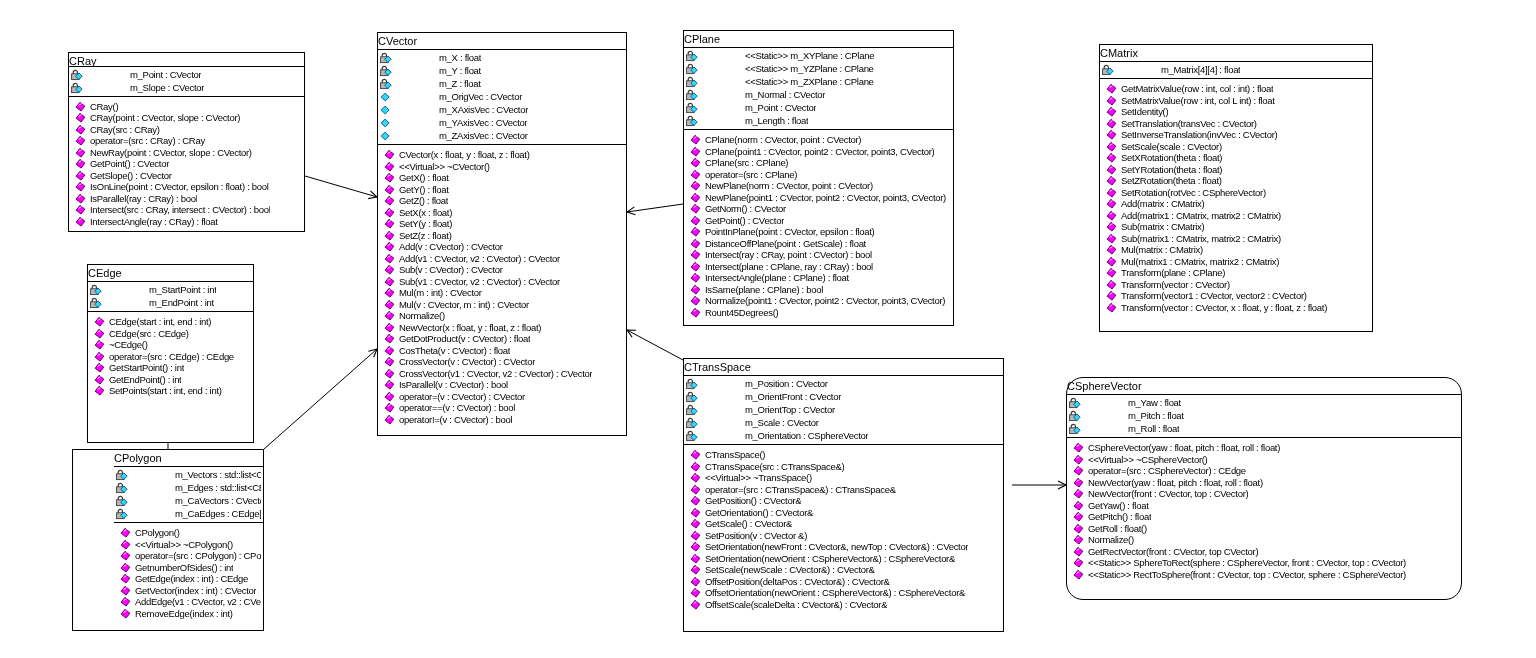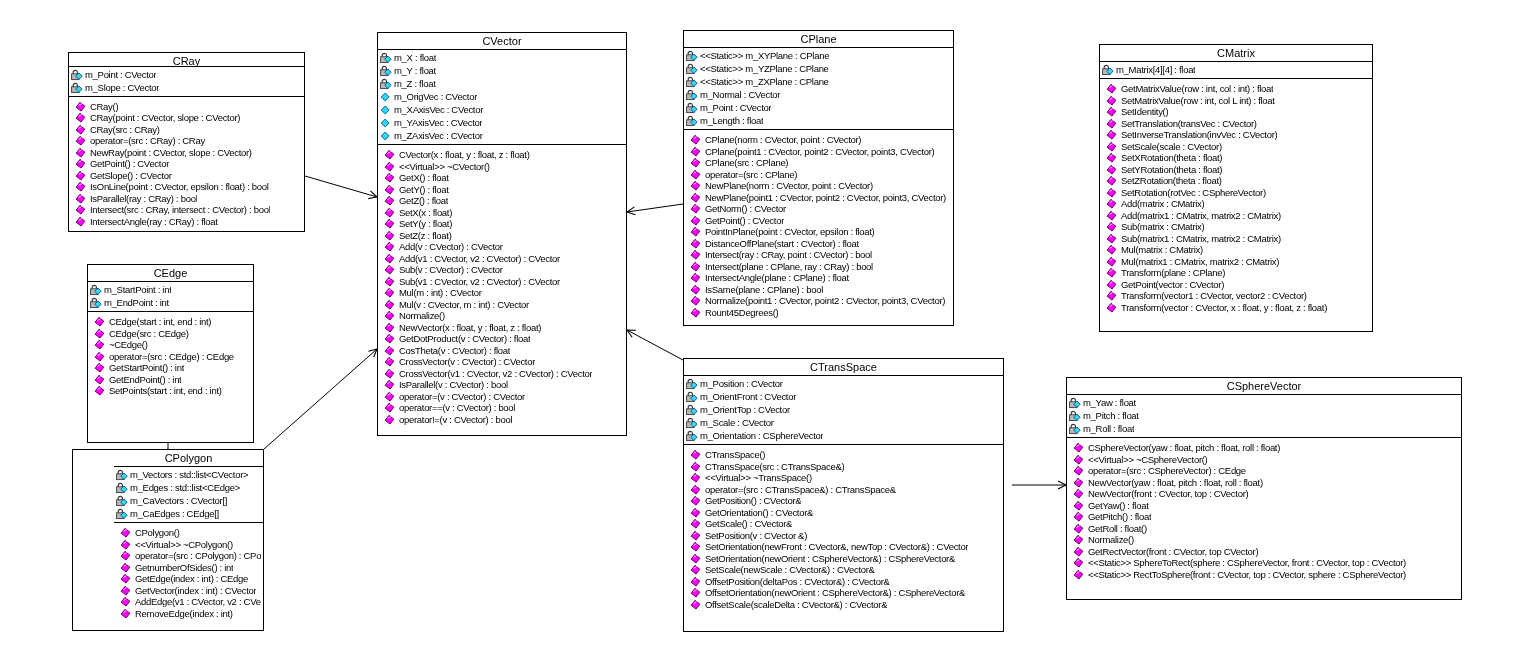--- a/index.html
+++ b/index.html
@@ -14,21 +14,21 @@
   .uml-class{
     position:absolute;
     background:#ffffff;
     border:1.5px solid #000000;
     box-sizing:border-box;
     display:flex;
     flex-direction:column;
     z-index:2;
   }
   .uml-title{
-    text-align:center;
+    text-align:left;
     font-size:11px;
     line-height:16px;
     height:16px;
     color:#000;
     border-bottom:1.5px solid #000;
     white-space:nowrap;
     overflow:hidden;
   }
   .uml-attrs{
     border-bottom:1.5px solid #000;
@@ -39,21 +39,21 @@
     padding:4px 2px 4px 6px;
   }
   .uml-row{
     display:flex;
     align-items:center;
     white-space:nowrap;
     color:#000;
     font-size:9.5px;
     letter-spacing:-0.3px;
   }
-  .uml-attrs .uml-row{line-height:13px;height:13px;}
+  .uml-attrs .uml-row{line-height:13px;height:13px;gap:45px;}
   .uml-methods .uml-row{line-height:11.5px;height:11.5px;}
   .uml-icon{
     display:inline-block;
     width:15px;
     flex:0 0 15px;
     height:11px;
     position:relative;
   }
   .uml-icon svg{position:absolute;left:0;top:0;}
   .uml-text{overflow:hidden;}
@@ -635,21 +635,21 @@
             </span>
             <span class="uml-text">PointInPlane(point : CVector, epsilon : float)</span>
           </div>
           <div class="uml-row">
             <span class="uml-icon">
               <svg width="15" height="12" viewBox="0 0 15 12">
                 <rect x="2.4" y="2.6" width="6.2" height="6.2" transform="rotate(38 5.5 5.7)" fill="#ff00ff" stroke="#69006b" stroke-width="0.9"></rect>
                 <path d="M3.6 4.4 L6.6 2.6" stroke="#ffd5ff" stroke-width="1"></path>
               </svg>
             </span>
-            <span class="uml-text">DistanceOffPlane(start : CVector) : float</span>
+            <span class="uml-text">DistanceOffPlane(point : GetScale) : float</span>
           </div>
           <div class="uml-row">
             <span class="uml-icon">
               <svg width="15" height="12" viewBox="0 0 15 12">
                 <rect x="2.4" y="2.6" width="6.2" height="6.2" transform="rotate(38 5.5 5.7)" fill="#ff00ff" stroke="#69006b" stroke-width="0.9"></rect>
                 <path d="M3.6 4.4 L6.6 2.6" stroke="#ffd5ff" stroke-width="1"></path>
               </svg>
             </span>
             <span class="uml-text">Intersect(ray : CRay, point : CVector) : bool</span>
           </div>
@@ -868,21 +868,21 @@
             </span>
             <span class="uml-text">Transform(plane : CPlane)</span>
           </div>
           <div class="uml-row">
             <span class="uml-icon">
               <svg width="15" height="12" viewBox="0 0 15 12">
                 <rect x="2.4" y="2.6" width="6.2" height="6.2" transform="rotate(38 5.5 5.7)" fill="#ff00ff" stroke="#69006b" stroke-width="0.9"></rect>
                 <path d="M3.6 4.4 L6.6 2.6" stroke="#ffd5ff" stroke-width="1"></path>
               </svg>
             </span>
-            <span class="uml-text">GetPoint(vector : CVector)</span>
+            <span class="uml-text">Transform(vector : CVector)</span>
           </div>
           <div class="uml-row">
             <span class="uml-icon">
               <svg width="15" height="12" viewBox="0 0 15 12">
                 <rect x="2.4" y="2.6" width="6.2" height="6.2" transform="rotate(38 5.5 5.7)" fill="#ff00ff" stroke="#69006b" stroke-width="0.9"></rect>
                 <path d="M3.6 4.4 L6.6 2.6" stroke="#ffd5ff" stroke-width="1"></path>
               </svg>
             </span>
             <span class="uml-text">Transform(vector1 : CVector, vector2 : CVector)</span>
           </div>
@@ -1282,21 +1282,21 @@
             <span class="uml-icon">
               <svg width="15" height="12" viewBox="0 0 15 12">
                 <rect x="2.4" y="2.6" width="6.2" height="6.2" transform="rotate(38 5.5 5.7)" fill="#ff00ff" stroke="#69006b" stroke-width="0.9"></rect>
                 <path d="M3.6 4.4 L6.6 2.6" stroke="#ffd5ff" stroke-width="1"></path>
               </svg>
             </span>
             <span class="uml-text">OffsetScale(scaleDelta : CVector&amp;) : CVector&amp;</span>
           </div>
         </div>
       </div>
-      <div class="uml-class" style="left: 1066px; top: 377px; width: 396px; height: 223px;">
+      <div class="uml-class" style="left: 1066px; top: 377px; width: 396px; height: 223px; border-radius: 17px;">
         <div class="uml-title">CSphereVector</div>
         <div class="uml-attrs">
           <div class="uml-row">
             <span class="uml-icon">
               <svg width="15" height="12" viewBox="0 0 15 12">
                 <path d="M3.2 5 V3.4 A2.1 2.1 0 0 1 7.4 3.4 V5" fill="none" stroke="#3a3a3a" stroke-width="1.2"></path>
                 <rect x="1.6" y="4.8" width="7.4" height="5.8" fill="#b8b8b8" stroke="#3a3a3a" stroke-width="0.9"></rect>
                 <rect x="6.6" y="4.9" width="4.6" height="4.6" transform="rotate(45 8.9 7.2)" fill="#33d6ff" stroke="#075e7d" stroke-width="0.9"></rect>
               </svg>
             </span>

